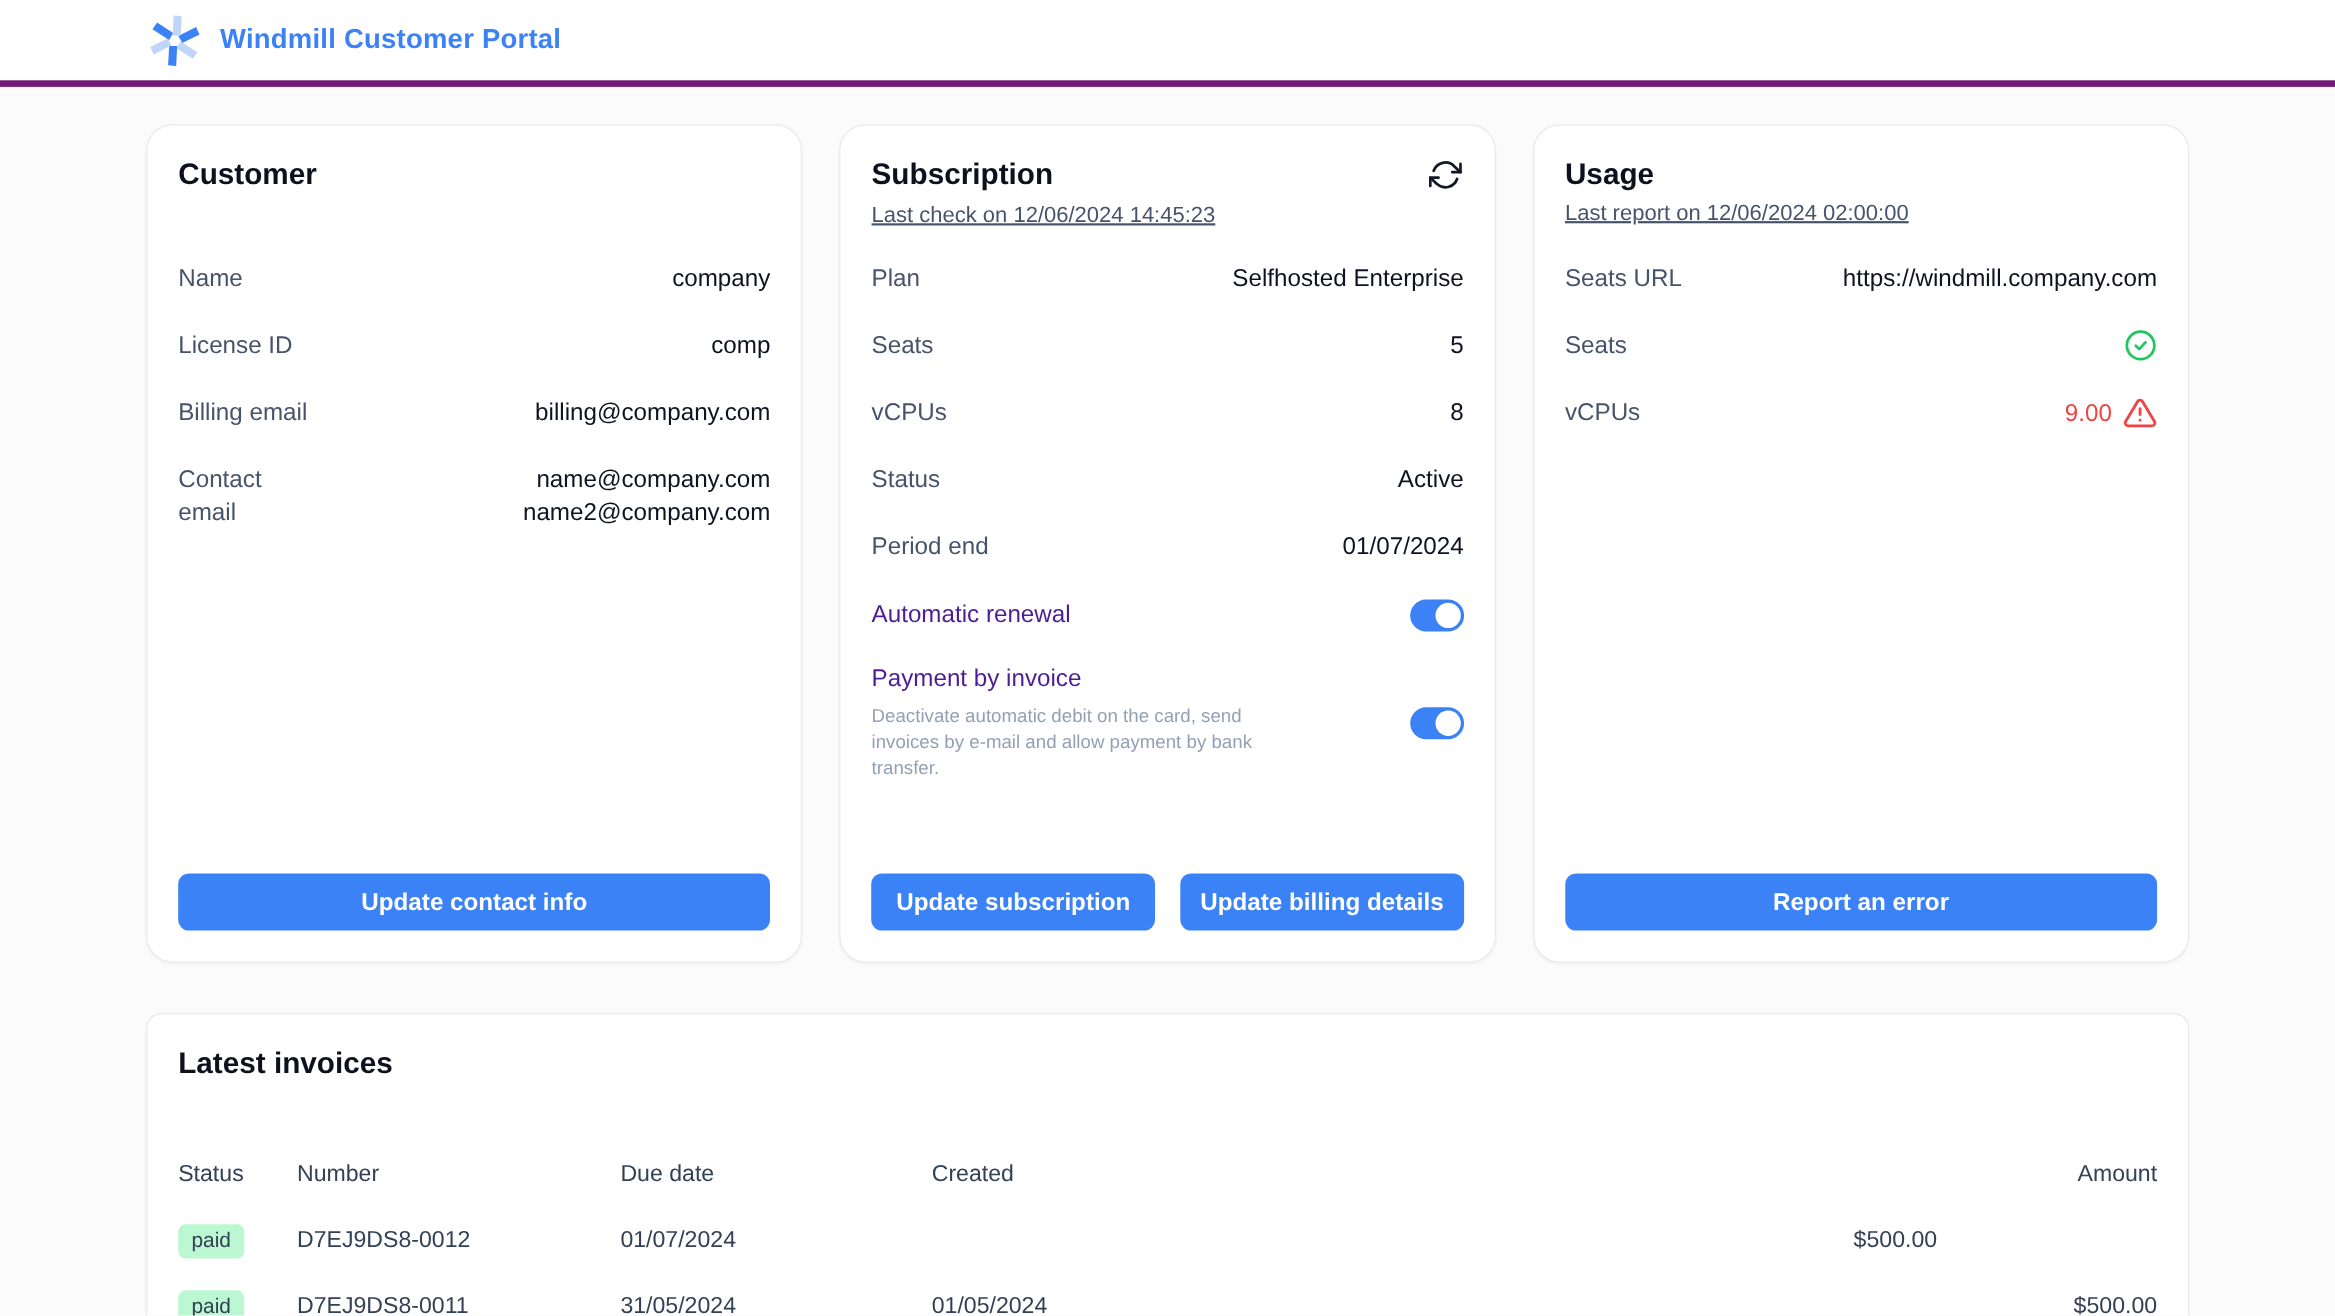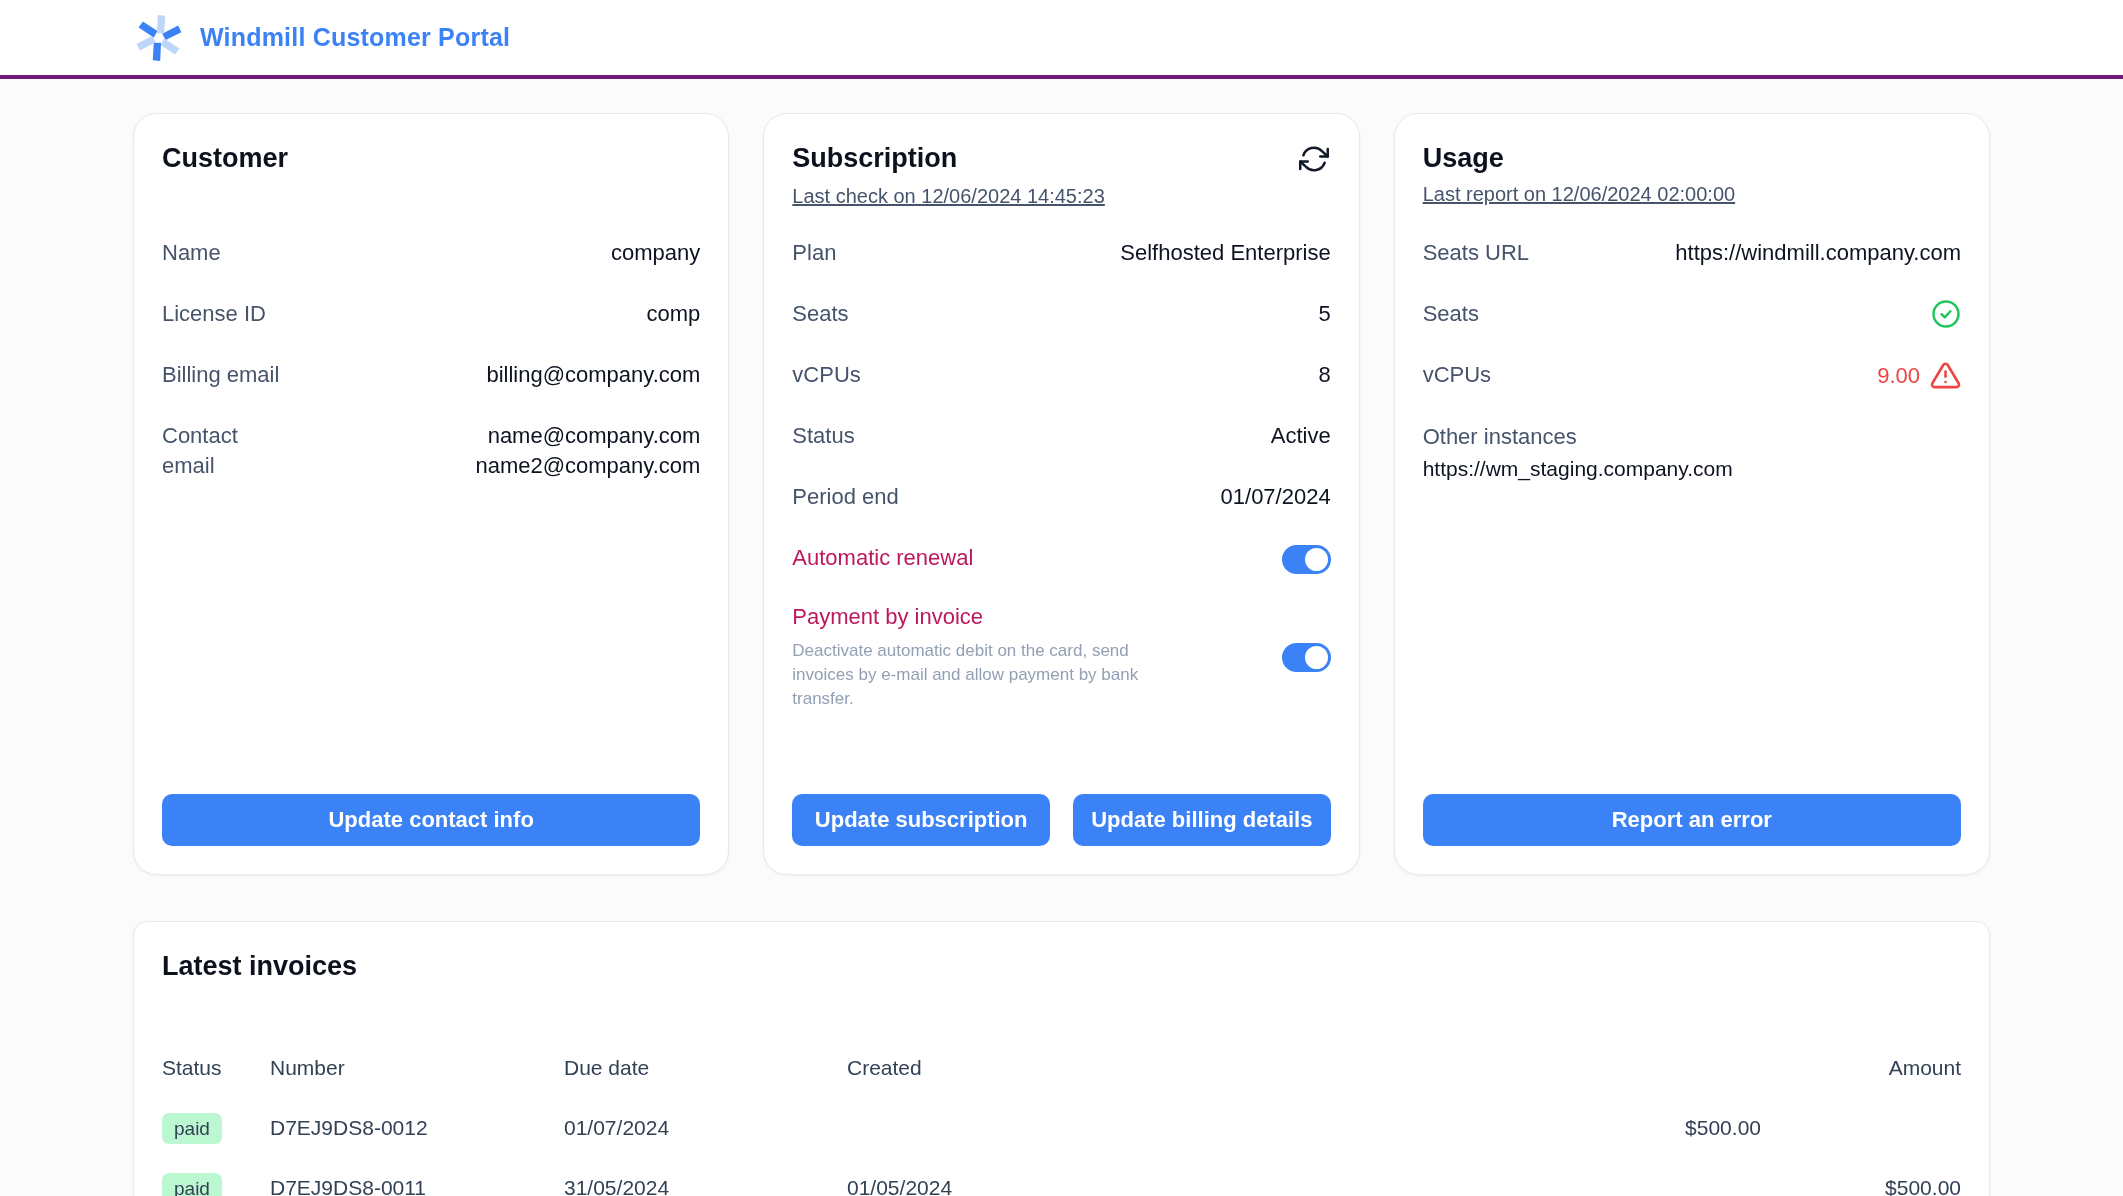--- a/index.html
+++ b/index.html
@@ -6,21 +6,21 @@
   html,body { background:#fbfbfc; }
   body {
     width: 2123px; height: 1196px;
     margin: 0 auto; overflow: hidden;
     font-family: "Liberation Sans", sans-serif;
     color: #0d1321;
   }
   
   .app-header {
     height: 79px; background:#ffffff;
-    border-bottom: 4px solid #701a75;
+    border-bottom: 6px solid #701a75;
     display:flex; align-items:center;
     padding: 0 133px;
   }
   .brand { display:flex; align-items:center; gap:15px; }
   .brand svg { width:52px; height:52px; }
   .brand-title { font-size:25px; font-weight:700; color:#3b82f6; letter-spacing:.2px; }
 
   
   .main { padding: 34px 133px 0 133px; }
   .cards-row { display:flex; gap:34px; }
@@ -47,21 +47,21 @@
   }
   .row-label { color:#46536b; }
   .label-narrow { max-width:100px; }
   .row-value { color:#0d1321; text-align:right; }
   .value-lines span { display:block; }
   .value-error { color:#ef4444; display:flex; align-items:center; gap:10px; }
   .block-value { font-size:21px; line-height:28px; color:#0d1321; margin-top:3px; }
 
   
   .toggle-row { display:flex; justify-content:space-between; align-items:flex-start; margin-bottom:28px; }
-  .toggle-label { font-size:22px; line-height:30px; color:#be185d; }
+  .toggle-label { font-size:22px; line-height:30px; color:#4c1d95; }
   .toggle-desc { font-size:17px; line-height:24px; color:#93a0b4; max-width:400px; margin-top:7px; }
   .switch {
     width:49px; height:29px; border-radius:15px;
     background:#3b82f6; position:relative; flex:0 0 auto;
     border:none; cursor:pointer; margin-top:2px;
   }
   .switch .knob {
     position:absolute; top:3px; right:3px;
     width:23px; height:23px; border-radius:50%;
     background:#ffffff;
@@ -234,26 +234,20 @@
         <span class="row-value value-error">
           <span>9.00</span>
           <svg width="31" height="31" viewBox="0 0 24 24" fill="none" stroke="#ef4444" stroke-width="2" stroke-linecap="round" stroke-linejoin="round">
             <path d="M10.29 3.86L1.82 18a2 2 0 0 0 1.71 3h16.94a2 2 0 0 0 1.71-3L13.71 3.86a2 2 0 0 0-3.42 0z"></path>
             <line x1="12" y1="9" x2="12" y2="13"></line>
             <line x1="12" y1="17" x2="12.01" y2="17"></line>
           </svg>
         </span>
       </div>
 
-      <div>
-        <div class="row" style="margin-bottom:0;">
-          <span class="row-label">Other instances</span>
-        </div>
-        <div class="block-value">https://wm_staging.company.com</div>
-      </div>
 
       <button class="btn bottom-one">Report an error</button>
     </section>
   </div>
 
   <section class="card invoices-card">
     <h2 class="card-title">Latest invoices</h2>
 
     <div class="tbl">
       <div class="tbl-grid tbl-head">

